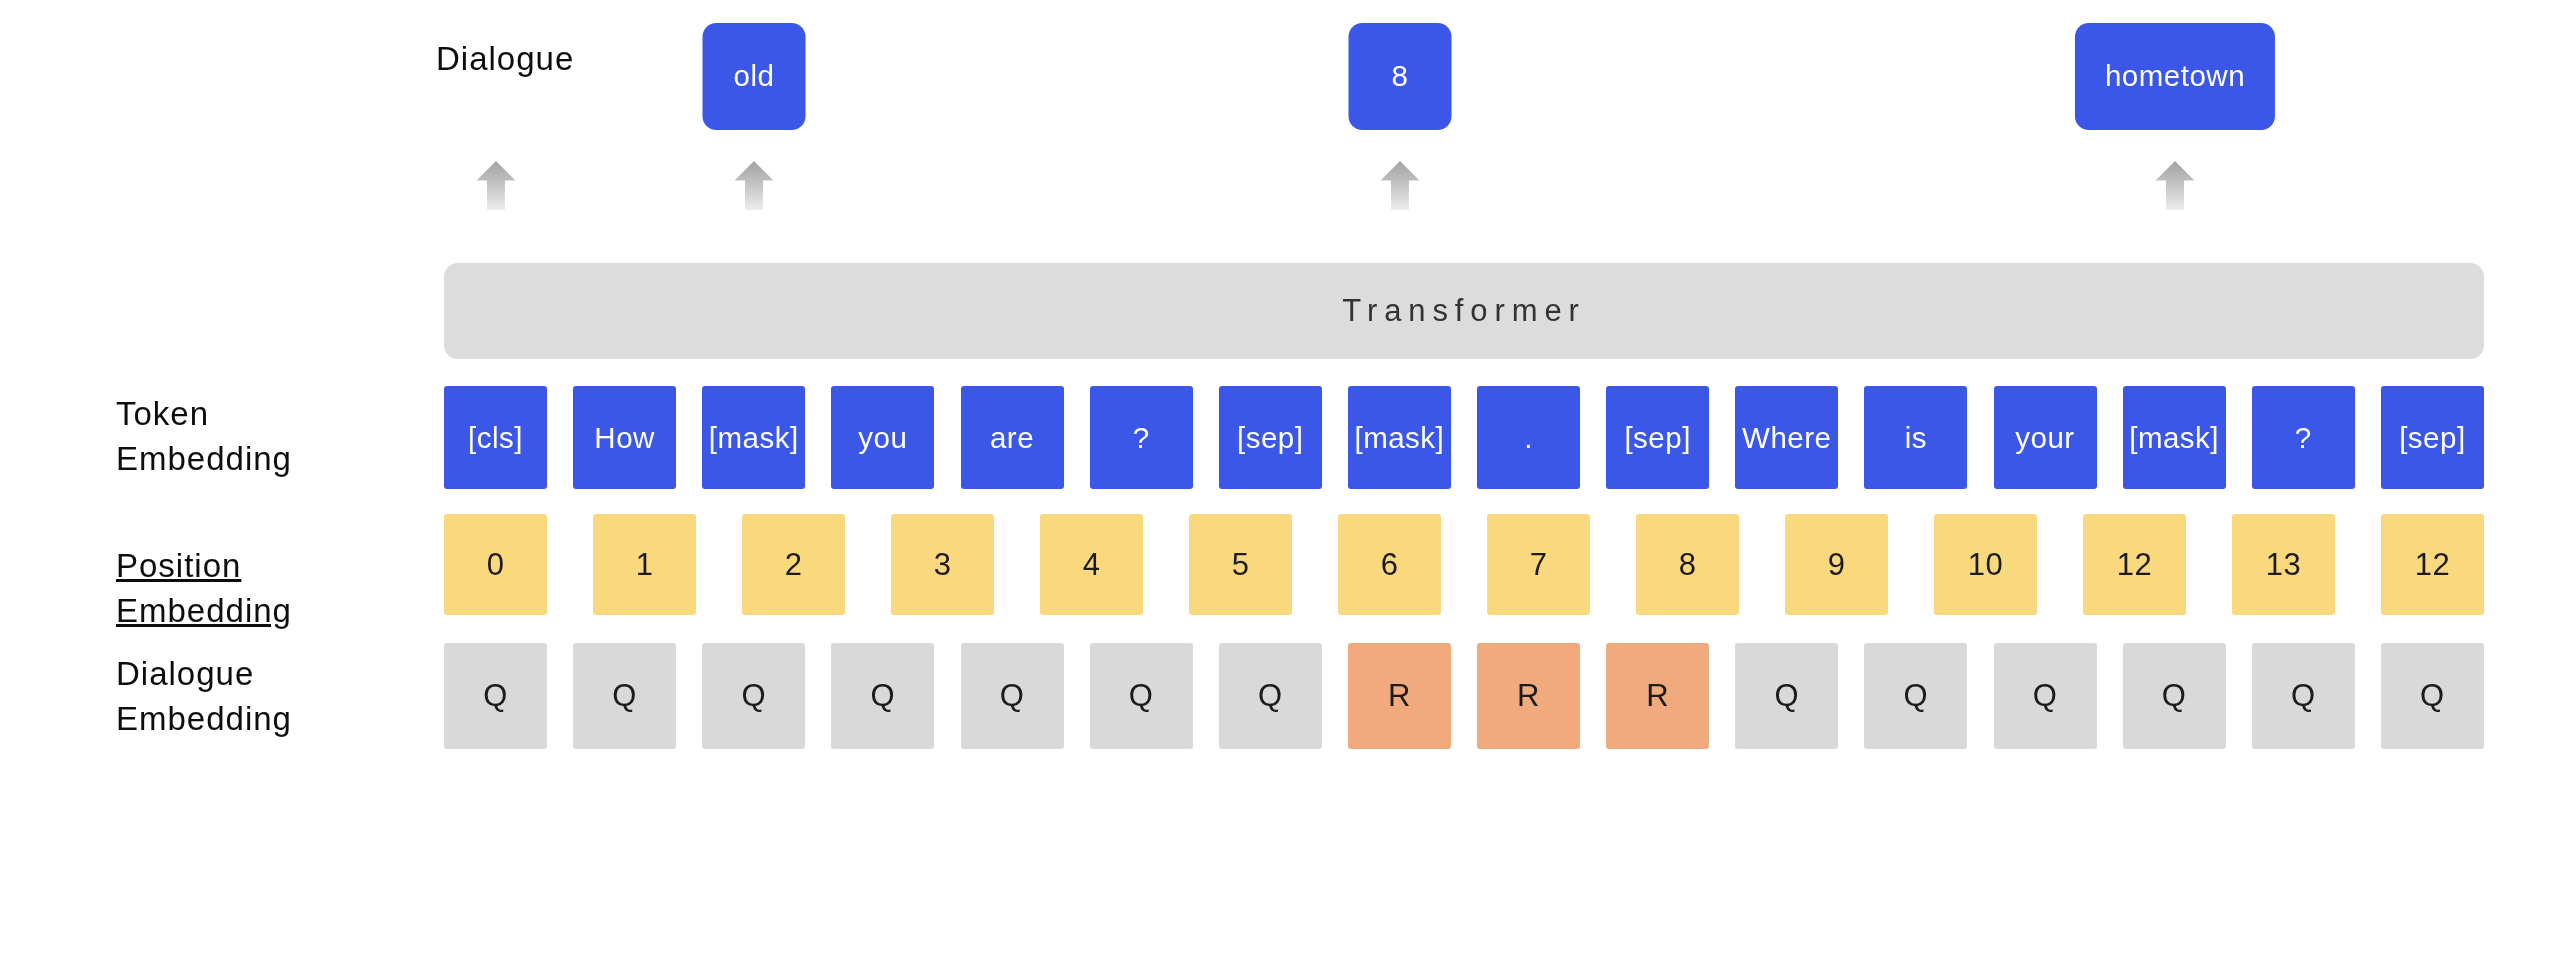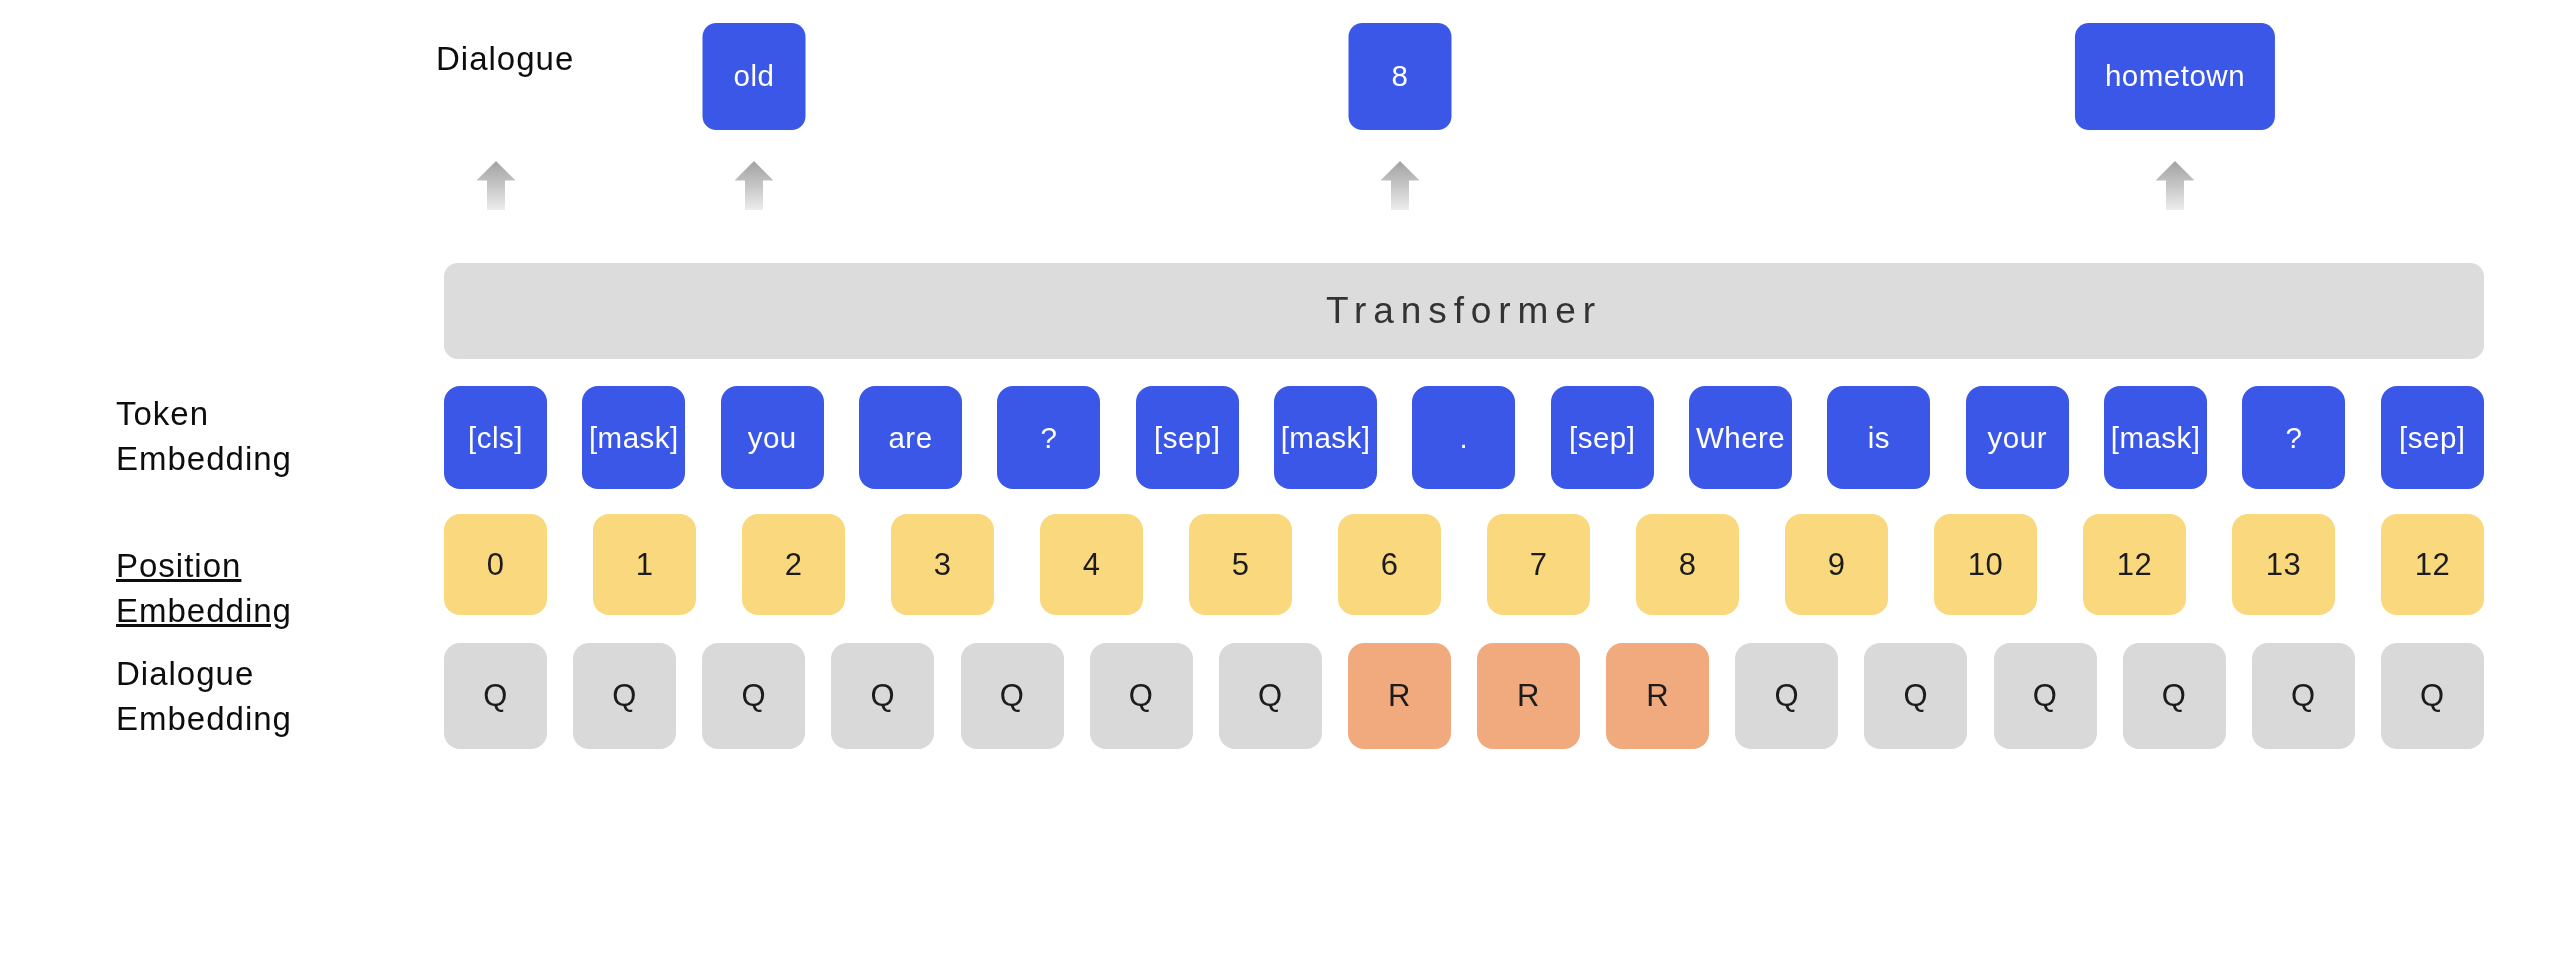--- a/index.html
+++ b/index.html
@@ -37,30 +37,30 @@
     clip-path:polygon(50% 0%,100% 40%,73% 40%,73% 100%,27% 100%,27% 40%,0% 40%);
     transform:translateX(-50%);
   }
 
   
   .transformer{
     left:444px;top:263px;width:2040px;height:96px;
     background:var(--transformer-gray);
     border-radius:13.8px;
     display:flex;align-items:center;justify-content:center;
-    font-size:37px;letter-spacing:6.9px;color:#333333;font-weight:300;
+    font-size:31px;letter-spacing:6.9px;color:#333333;font-weight:300;
   }
 
   
   .row-cells{
     left:444px;width:2040px;
     display:flex;justify-content:space-between;
   }
   .cell{
-    width:103px;border-radius:16px;
+    width:103px;border-radius:3px;
     display:flex;align-items:center;justify-content:center;
     font-size:29.5px;letter-spacing:0.5px;
   }
   .row-token{top:386px;}
   .row-token .cell{height:103px;background:var(--token-blue);color:#ffffff;}
   .row-position{top:514px;}
   .row-position .cell{height:101px;background:var(--position-yellow);color:#1c1c1c;font-size:31px;}
   .row-dialogue{top:643px;}
   .row-dialogue .cell{height:106px;background:var(--dialogue-gray);color:#1c1c1c;font-size:31px;font-weight:300;}
   .row-dialogue .cell.response{background:var(--response-orange);}
@@ -115,20 +115,21 @@
   <div>Embedding</div>
 </div>
 <div class="abs row-label dialogue">
   <div>Dialogue</div>
   <div>Embedding</div>
 </div>
 
 <div class="abs row-cells row-token">
 
 <div class="cell">[cls]</div>
+    <div class="cell">How</div>
     <div class="cell">[mask]</div>
     <div class="cell">you</div>
     <div class="cell">are</div>
     <div class="cell">?</div>
     <div class="cell">[sep]</div>
     <div class="cell">[mask]</div>
     <div class="cell">.</div>
     <div class="cell">[sep]</div>
     <div class="cell">Where</div>
     <div class="cell">is</div>

